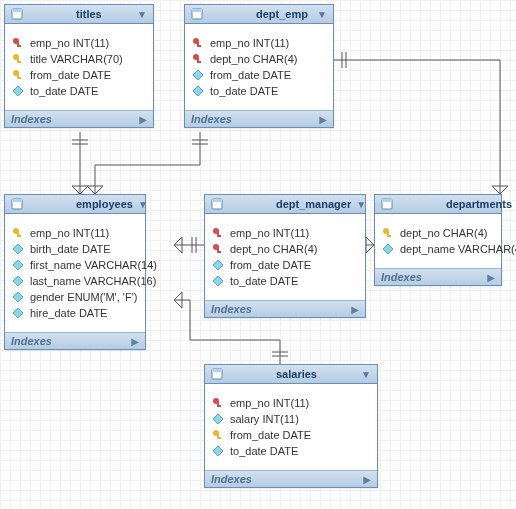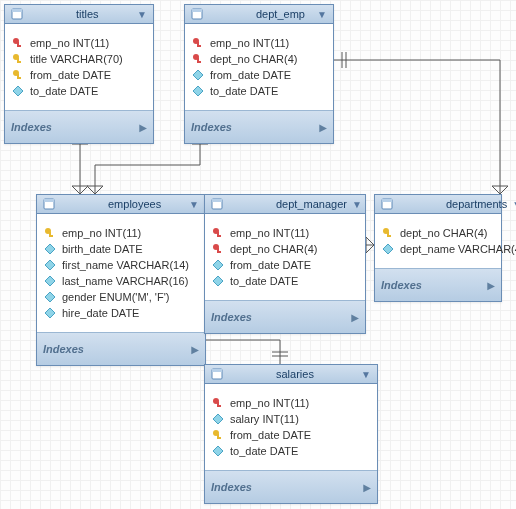--- a/index.html
+++ b/index.html
@@ -5,27 +5,27 @@
   * { box-sizing: border-box; margin: 0; padding: 0; }
   body { font-family: Tahoma, Arial, sans-serif; font-size: 11px; background: #fdfdfd; position: relative; width: 516px; height: 509px; }
   .grid { position: absolute; inset: 0; background-image:
     linear-gradient(to right, #f0f0f0 1px, transparent 1px),
     linear-gradient(to bottom, #f0f0f0 1px, transparent 1px);
     background-size: 10px 10px; z-index: 0; }
   svg.connectors { position: absolute; inset: 0; z-index: 1; pointer-events: none; }
   .table-box { position: absolute; z-index: 2; border: 1px solid #6a8db5; background: #fff; box-shadow: 0 1px 2px rgba(0,0,0,0.08); }
   .table-header { background: linear-gradient(#d2e0ef, #b5cce3); border-bottom: 1px solid #6a8db5; padding: 3px 6px; display: flex; align-items: center; gap: 5px; cursor: default; }
   .table-header .ticon { width: 12px; height: 12px; display: inline-flex; align-items: center; justify-content: center; }
-  .table-header .title { font-weight: normal; color: #1b3f66; flex: 1; padding-left: 48px; }
+  .table-header .title { font-weight: bold; color: #1b3f66; flex: 1; padding-left: 48px; }
   .table-header .collapse { color: #5577a0; font-size: 10px; }
   .columns { padding: 11px 0; }
   .col { display: flex; align-items: center; gap: 6px; padding: 2px 7px; white-space: nowrap; }
   .col .cicon { width: 12px; height: 12px; display: inline-flex; align-items: center; justify-content: center; }
   .col .clabel { color: #333; }
-  .indexes { background: linear-gradient(#d2e0ef, #b5cce3); border-top: 1px solid #9bb7d3; padding: 10px 6px; display: flex; align-items: center; justify-content: space-between; cursor: default; }
+  .indexes { background: linear-gradient(#d2e0ef, #b5cce3); border-top: 1px solid #9bb7d3; padding: 2px 6px; display: flex; align-items: center; justify-content: space-between; cursor: default; }
   .indexes .ilabel { font-weight: bold; font-style: italic; color: #52708f; }
   .indexes .arrow { color: #6080a0; font-size: 10px; }
 </style>
 </head>
 <body>
 
 <div class="grid"></div>
 
 <svg class="connectors" viewBox="0 0 516 509">
   <g stroke="#555" stroke-width="1" fill="none">
@@ -160,21 +160,21 @@
             </svg>
           </span>
           <span class="clabel">to_date DATE</span>
         </div>
       </div>
       <div class="indexes">
         <span class="ilabel">Indexes</span>
         <span class="arrow">▶</span>
       </div>
     </div>
-    <div class="table-box" style="left: 4px; top: 194px; width: 170px; margin-left: 32px;">
+    <div class="table-box" style="left: 4px; top: 194px; width: 142px;">
       <div class="table-header">
         <span class="ticon">
           <svg width="12" height="12" viewBox="0 0 12 12">
             <rect x="1" y="1" width="10" height="10" rx="1" fill="#fff" stroke="#5f8ab8"></rect>
             <rect x="1" y="1" width="10" height="3" fill="#b8d0e8"></rect>
           </svg>
         </span>
         <span class="title">employees</span>
         <span class="collapse">▼</span>
       </div>

